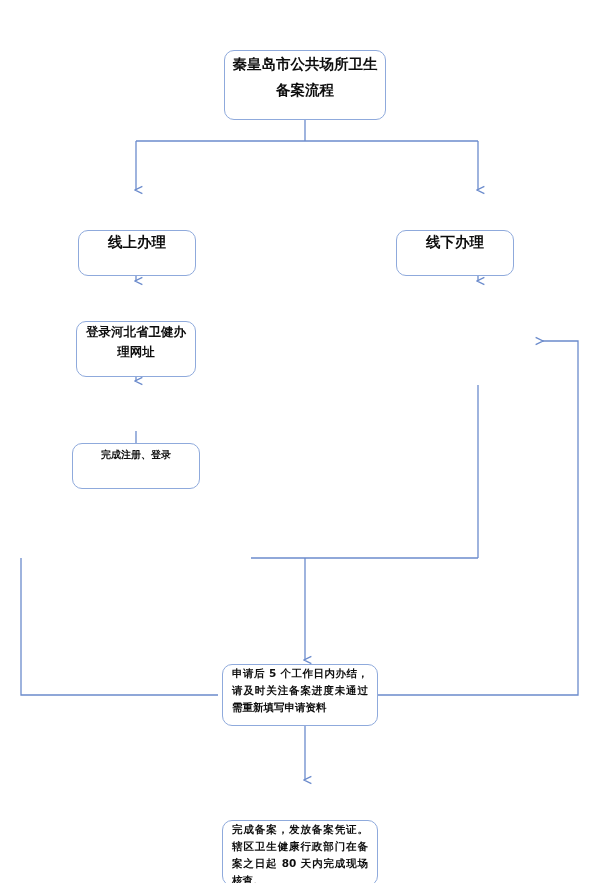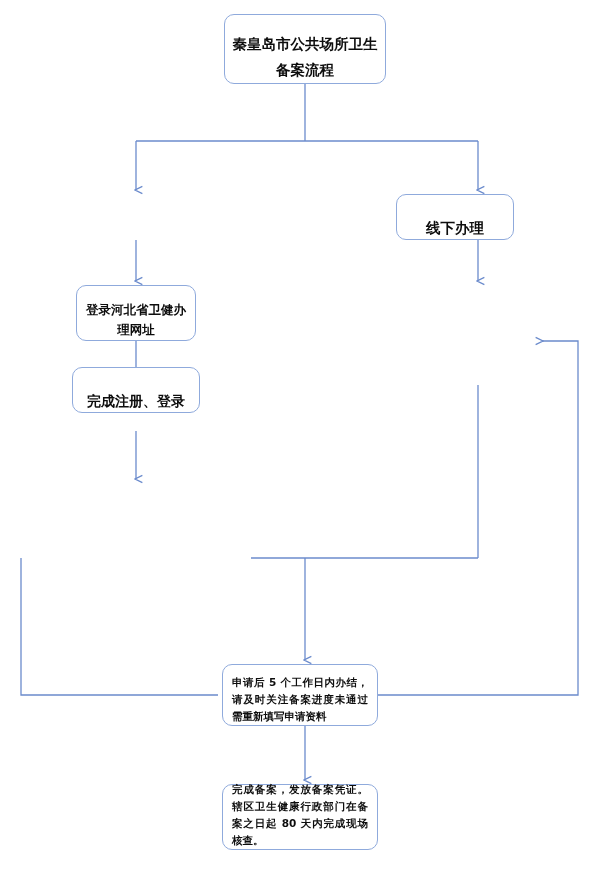--- a/index.html
+++ b/index.html
@@ -23,27 +23,28 @@
     left: 0;
     top: 0;
     width: 600px;
     height: 883px;
     pointer-events: none;
   }
   .node {
     position: absolute;
     box-sizing: border-box;
     display: flex;
-    align-items: flex-end;
+    align-items: flex-start;
     justify-content: center;
     text-align: center;
     color: #0d0d0d;
     font-weight: bold;
     background: #ffffff;
     z-index: 2;
+    margin-top: 36px;
   }
   .node-rounded {
     border: 1.4px solid #8faadc;
     border-radius: 10px;
   }
   .node-text {
     display: block;
     width: 100%;
     padding: 0 7px;
     box-sizing: border-box;
@@ -60,34 +61,34 @@
   }
   #node-offline {
     left: 396px; top: 194px; width: 118px; height: 46px;
     font-size: 14.5px; line-height: 22px;
   }
   #node-website {
     left: 76px; top: 285px; width: 120px; height: 56px;
     font-size: 12.5px; line-height: 20px;
   }
   #node-register {
-    left: 72px; top: 367px; width: 128px; height: 46px;
-    font-size: 14px; line-height: 22px;
+    left: 72px; top: 407px; width: 128px; height: 46px;
+    font-size: 10px; line-height: 22px;
   }
   #node-offline-detail {
     left: 418px; top: 285px; width: 122px; height: 100px;
     font-size: 10.5px; line-height: 16px;
   }
   #node-offline-detail .node-text {
     text-align: justify;
     text-align-last: left;
     padding: 0 9px;
   }
   #node-apply {
-    left: 222px; top: 664px; width: 156px; height: 62px;
+    left: 222px; top: 628px; width: 156px; height: 62px;
     font-size: 10.5px; line-height: 17px;
   }
   #node-apply .node-text {
     text-align: justify;
     text-align-last: left;
     padding: 0 9px;
   }
   #node-done {
     left: 222px; top: 784px; width: 156px; height: 66px;
     font-size: 10.5px; line-height: 17px;
@@ -167,20 +168,23 @@
       <path d="M 378 695 L 578 695 L 578 341 L 542 341" marker-end="url(#arrow-left)"></path>
 
       <path d="M 305 726 L 305 780" marker-end="url(#arrow-down)"></path>
     </g>
   </svg>
 
   <div class="node node-rounded" id="node-title">
     <span class="node-text">秦皇岛市公共场所卫生备案流程</span>
   </div>
 
+  <div class="node node-rounded" id="node-online">
+    <span class="node-text">线上办理</span>
+  </div>
 
   <div class="node node-rounded" id="node-offline">
     <span class="node-text">线下办理</span>
   </div>
 
   <div class="node node-rounded" id="node-website">
     <span class="node-text">登录河北省卫健办理网址</span>
   </div>
 
   <div class="node node-rounded" id="node-register">

